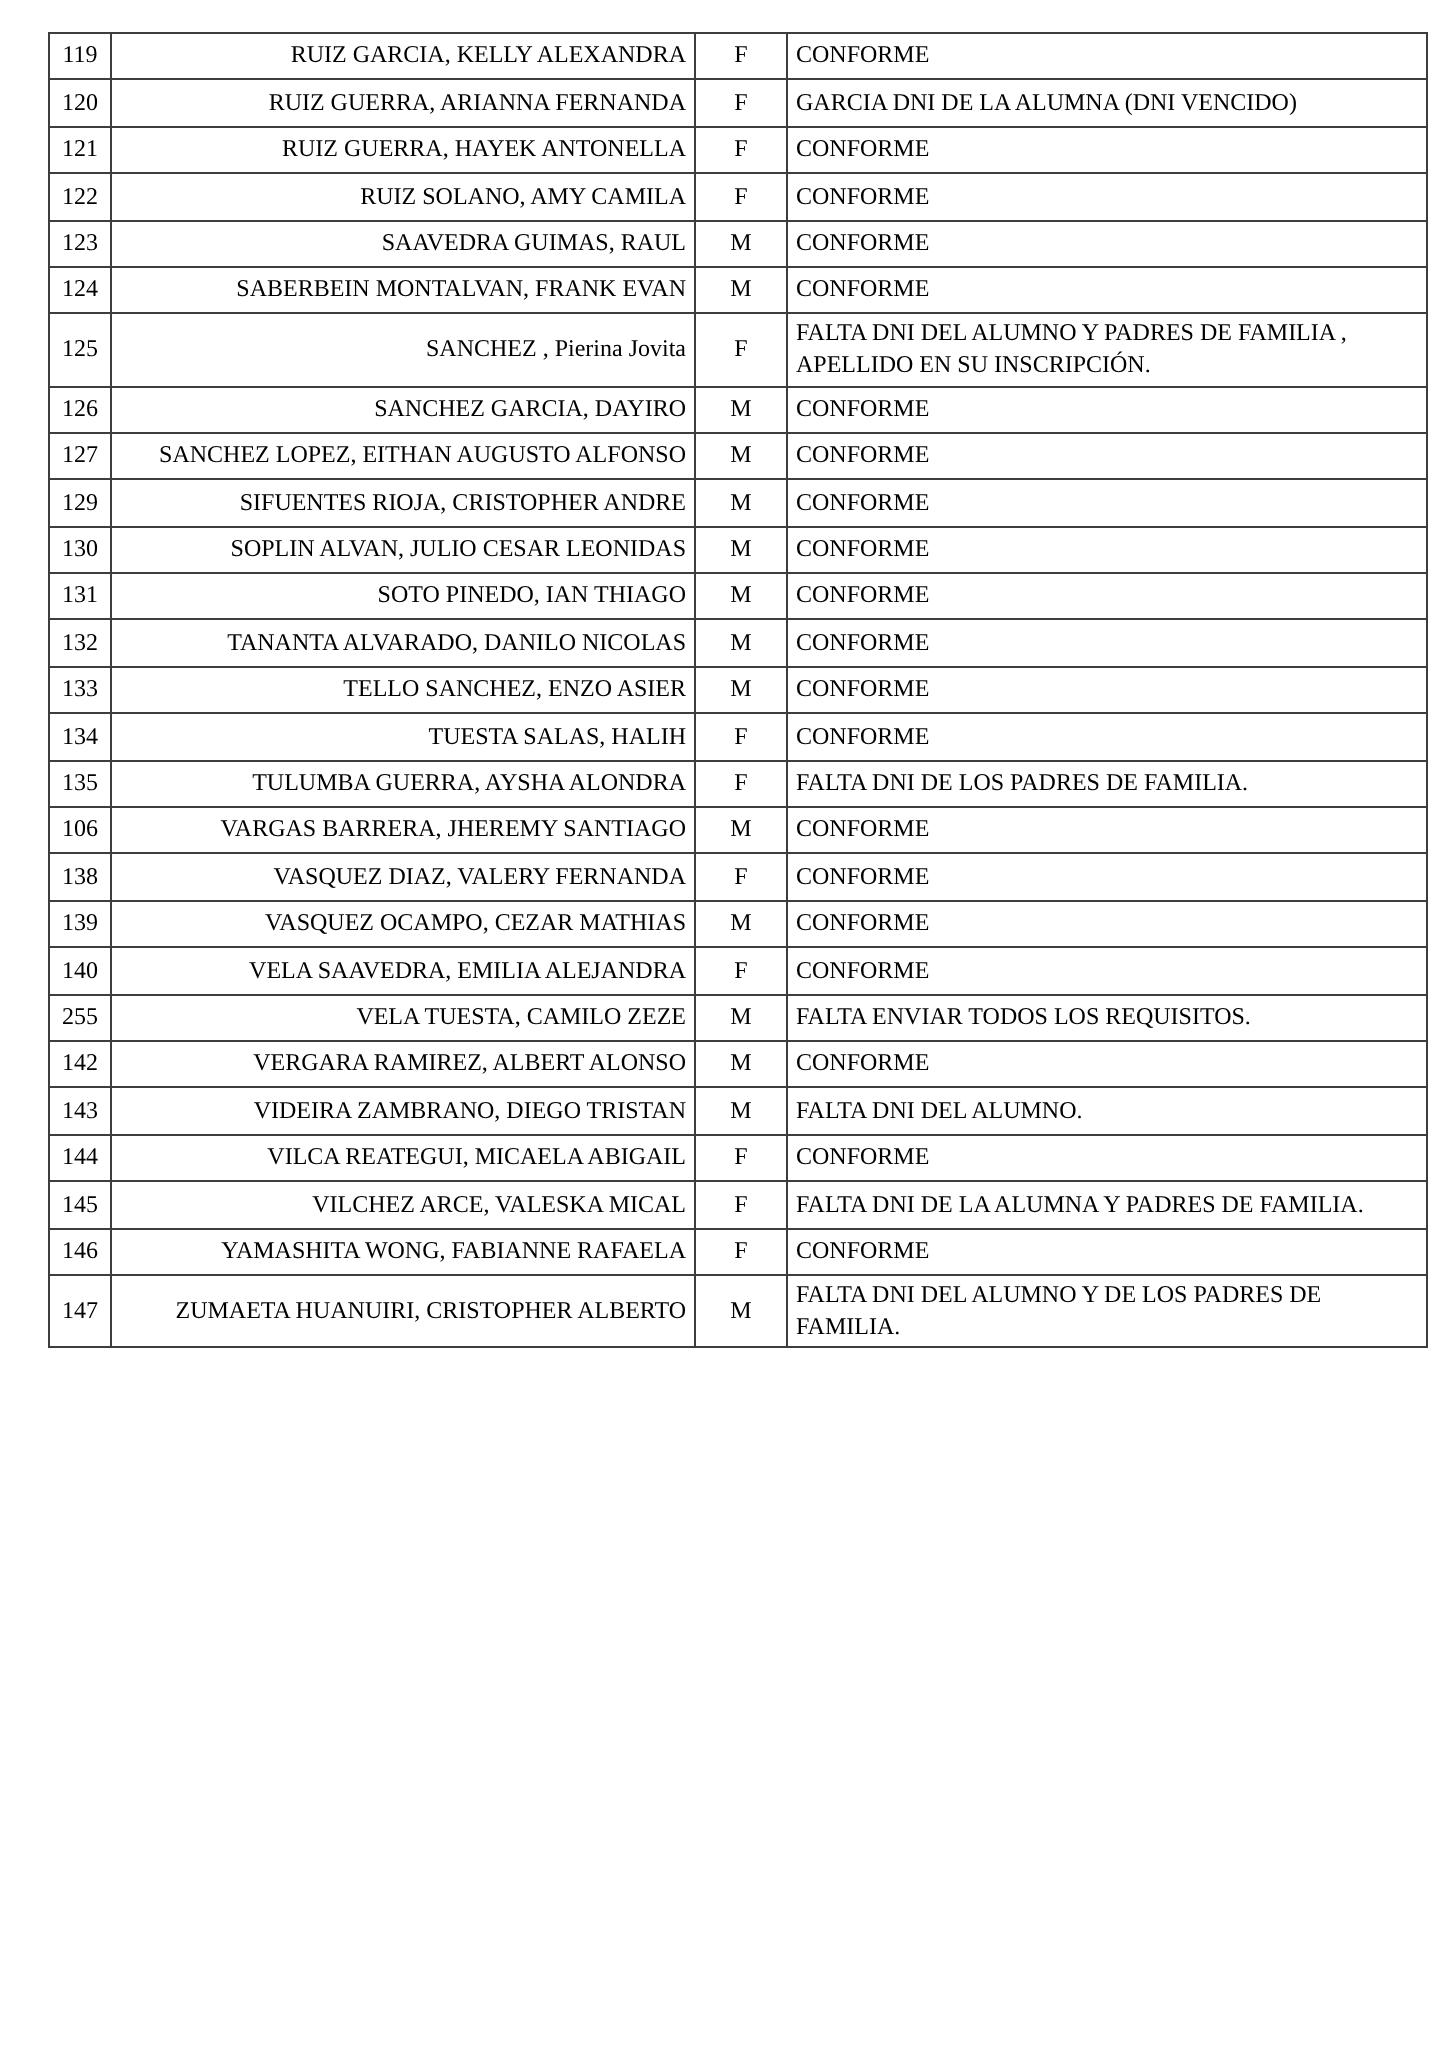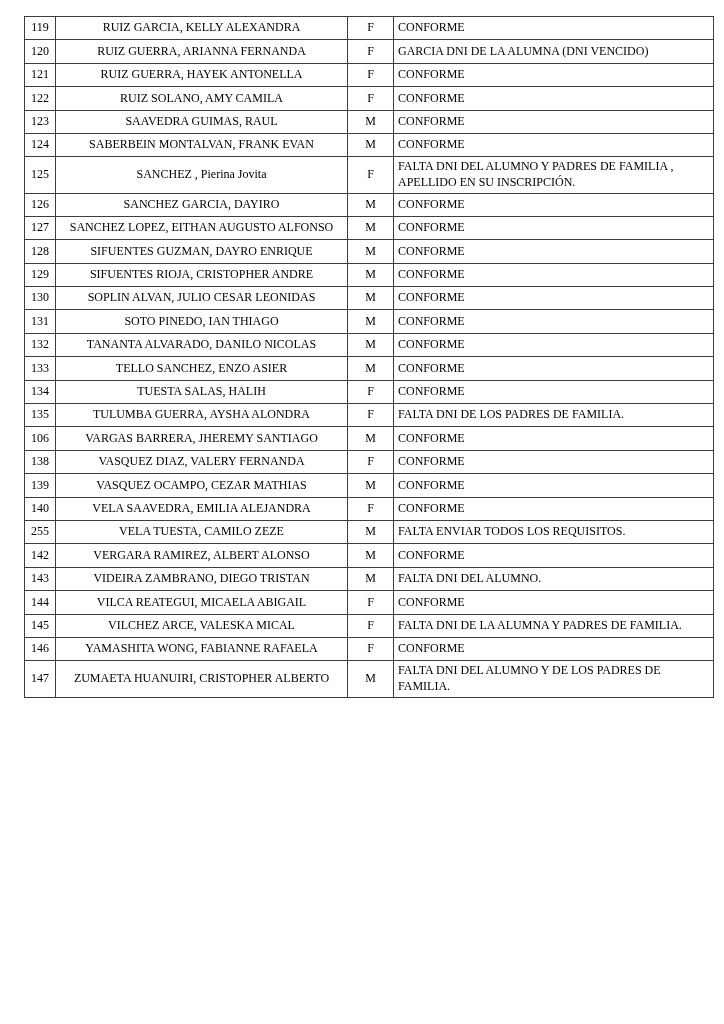--- a/index.html
+++ b/index.html
@@ -28,21 +28,21 @@
     border: 1px solid #3d3d3d;
     font-size: 12px;
     line-height: 1.3;
     padding: 2px 4px;
     vertical-align: middle;
     overflow: hidden;
     word-wrap: break-word;
   }
   table.roster tr { height: 23.4px; }
   td.c-num    { text-align: center; padding: 2px 1px; }
-  td.c-name   { text-align: center; }
+  td.c-name   { text-align: right; }
   td.c-gender { text-align: center; }
   td.c-status { text-align: left; font-weight: normal; }
 </style>
 </head>
 <body>
 
 <div class="page">
   <table class="roster">
     <colgroup>
       <col style="width:31px">
@@ -107,26 +107,20 @@
     <td class="c-status">CONFORME</td>
   </tr>
 
   <tr>
     <td class="c-num">127</td>
     <td class="c-name">SANCHEZ LOPEZ, EITHAN AUGUSTO ALFONSO</td>
     <td class="c-gender">M</td>
     <td class="c-status">CONFORME</td>
   </tr>
 
-  <tr>
-    <td class="c-num">128</td>
-    <td class="c-name">SIFUENTES GUZMAN, DAYRO ENRIQUE</td>
-    <td class="c-gender">M</td>
-    <td class="c-status">CONFORME</td>
-  </tr>
 
   <tr>
     <td class="c-num">129</td>
     <td class="c-name">SIFUENTES RIOJA, CRISTOPHER ANDRE</td>
     <td class="c-gender">M</td>
     <td class="c-status">CONFORME</td>
   </tr>
 
   <tr>
     <td class="c-num">130</td>

